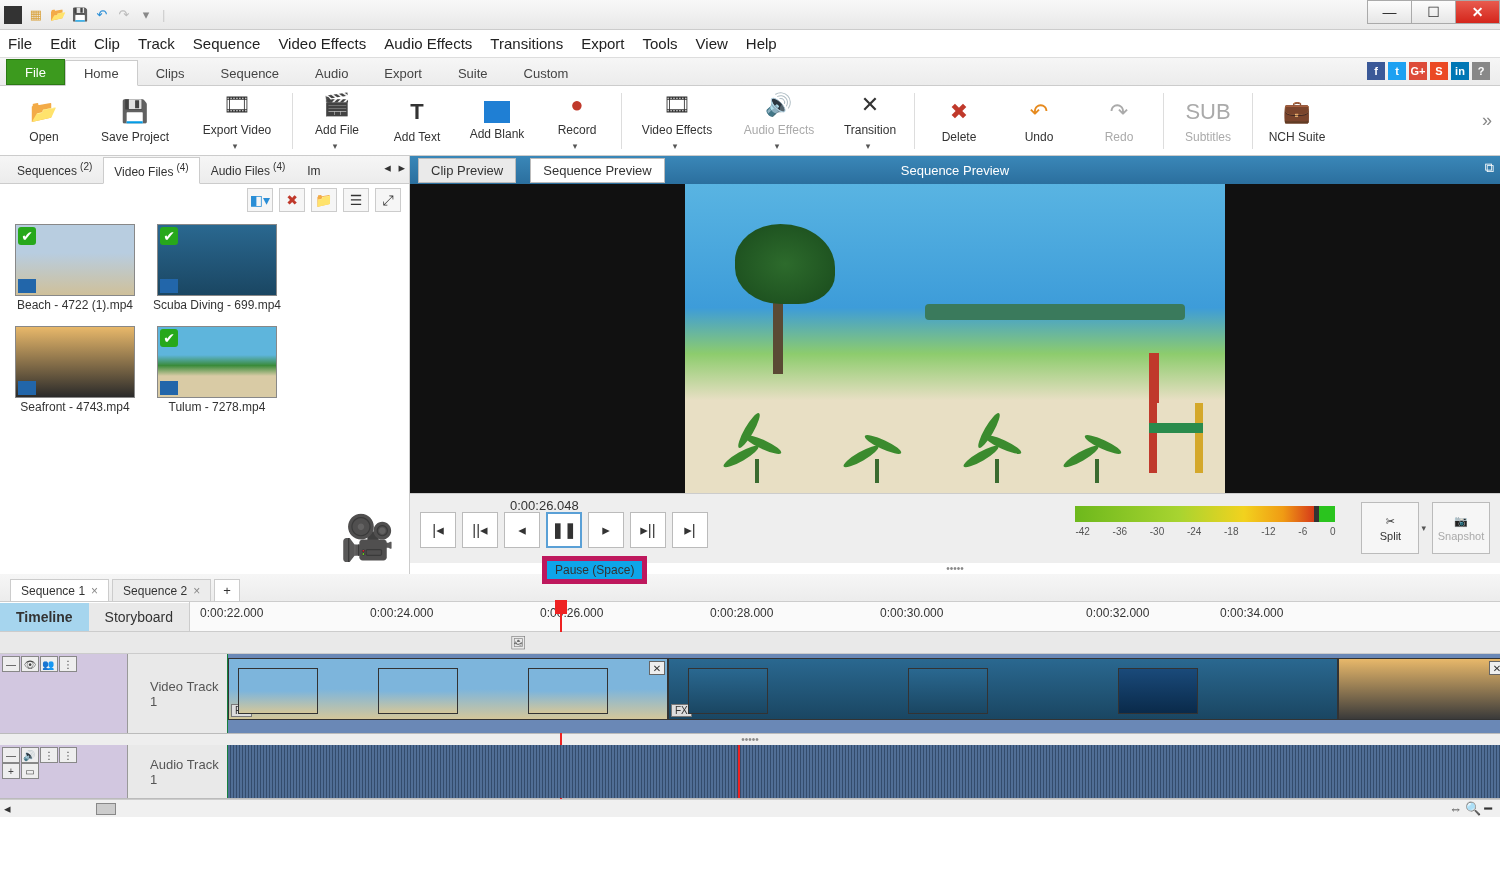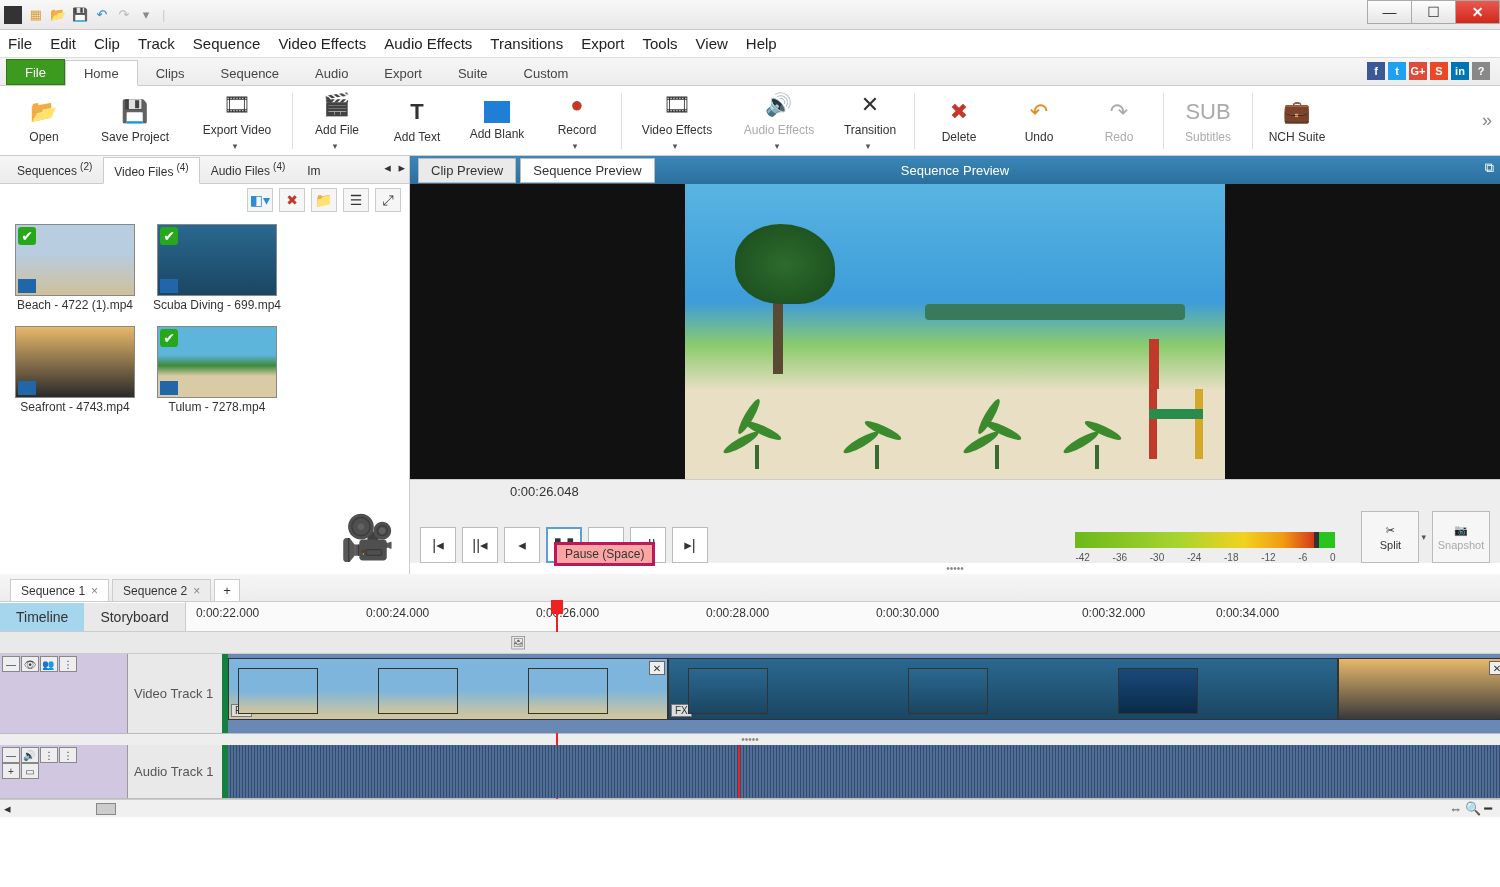--- a/index.html
+++ b/index.html
@@ -45,65 +45,65 @@
 .bin-grid { flex: 1; display: flex; flex-wrap: wrap; gap: 12px; padding: 8px 10px; align-content: flex-start; position: relative; }
 .clip { width: 130px; display: flex; flex-direction: column; align-items: center; gap: 2px; cursor: pointer; }
 .thumb { width: 120px; height: 72px; background: linear-gradient(#87bedd 60%,#d9cba5); border: 1px solid #888; position: relative; }
 .thumb .check { position: absolute; left: 2px; top: 2px; width: 18px; height: 18px; background: #27a81b; color: #fff; border-radius: 3px; font-size: 14px; display: flex; align-items: center; justify-content: center; }
 .thumb .film { position: absolute; left: 2px; bottom: 2px; width: 18px; height: 14px; background: #2266aa; }
 .clip-name { font-size: 12px; text-align: center; line-height: 1.3; }
 .cam-icon { position: absolute; right: 14px; bottom: 10px; color: #ddd; font-size: 44px; }
 
 .preview-panel { flex: 1; display: flex; flex-direction: column; background: #fff; }
 .prev-tabs { height: 28px; background: linear-gradient(#3a87b8,#2b6f9e); display: flex; align-items: center; padding-left: 8px; color: #fff; font-size: 13px; position: relative; }
-.prev-tab { padding: 4px 12px; background: #eaeaea; color: #333; border: 1px solid #bbb; margin-right: 4px; cursor: pointer; }
+.prev-tab { padding: 4px 12px; background: #eaeaea; color: #333; border: 1px solid #bbb; margin-right: 14px; cursor: pointer; }
 .prev-tab.active { background: #fff; }
 .prev-title { position: absolute; left: 50%; transform: translateX(-50%); color: #fff; }
 .prev-popout { position: absolute; right: 6px; top: 4px; cursor: pointer; color: #fff; }
 .video-area { flex: 1; background: #111; display: flex; justify-content: center; }
 .video-frame { width: 540px; height: 100%; background: linear-gradient(#59b4e2 0%,#3d9cd9 40%, #8dcc6d 55%, #e8dfc4 70%); position: relative; overflow: hidden; }
 .plant { position: absolute; bottom: 10px; width: 60px; height: 90px; }
 .plant .stem { position: absolute; bottom: 0; left: 50%; width: 4px; height: 24px; background: #3a6b2f; }
 .plant .leaf { position: absolute; width: 40px; height: 9px; background: #3b8b2e; border-radius: 50%; }
-.controls { height: 84px; background: #eee; display: flex; align-items: flex-end; padding: 0 10px; gap: 6px; border-top: 1px solid #ccc; position: relative; }
+.controls { height: 70px; background: #eee; display: flex; align-items: flex-start; padding: 0 10px; gap: 6px; border-top: 1px solid #ccc; position: relative; }
 .tc { position: absolute; left: 100px; top: 4px; font-size: 13px; color: #333; }
 .play-btn { width: 36px; height: 36px; border: 1px solid #bbb; background: #fff; display: flex; align-items: center; justify-content: center; cursor: pointer; font-size: 15px; margin-top: 18px; }
 .play-btn.pause { border: 2px solid #5aa0d6; }
 .vu { margin-left: auto; margin-top: 12px; display: flex; flex-direction: column; align-items: center; gap: 4px; padding-right: 8px; }
 .vu-bar { width: 260px; height: 16px; background: linear-gradient(90deg,#6db81c 0%,#a8d430 40%,#f2d21e 65%,#f09b14 80%,#d63a1a 92%,#333 92%,#333 94%, #2ac41e 94%); }
 .vu-labels { display: flex; justify-content: space-between; width: 260px; font-size: 10px; color: #555; }
 .side-btns { display: flex; gap: 6px; margin-left: 12px; margin-top: 8px; }
 .side-btn { width: 58px; height: 52px; border: 1px solid #bbb; background: #f6f6f6; display: flex; flex-direction: column; align-items: center; justify-content: center; font-size: 11px; gap: 2px; cursor: pointer; }
 .side-btn.disabled { color: #aaa; }
-.tooltip { position: absolute; left: 144px; top: 62px; background: #fca5a5; border: 3px solid #be185d; padding: 2px 8px; font-size: 12px; }
+.tooltip { position: absolute; left: 132px; top: 62px; background: #0ea5e9; border: 5px solid #be185d; padding: 2px 8px; font-size: 12px; }
 
 .seq-tabs { height: 28px; background: linear-gradient(#f6f6f6,#ececec); display: flex; align-items: flex-end; padding-left: 10px; border-bottom: 1px solid #ccc; }
 .seq-tab { padding: 4px 10px 3px; font-size: 12px; border: 1px solid #ccc; background: #fff; margin-right: 3px; cursor: pointer; display: flex; align-items: center; gap: 6px; margin-bottom: -1px; }
 .seq-tab.inactive { background: #ececec; }
 .seq-tab .x { color: #888; font-size: 12px; }
 .seq-add { padding: 3px 8px; border: 1px solid #ccc; background: #fff; cursor: pointer; margin-bottom: -1px; }
 
 .timeline-head { height: 30px; display: flex; align-items: center; border-bottom: 1px solid #ccc; }
 .tl-mode { padding: 6px 16px; font-size: 14px; cursor: pointer; }
-.tl-mode.active { background: #a6d5ee; }
+.tl-mode.active { background: #a6d5ee; font-weight: bold; }
 .tl-mode.inactive { background: #e9e9e9; }
 .ruler { flex: 1; height: 100%; position: relative; background: #fafafa; border-left: 1px solid #ccc; font-size: 12px; color: #333; }
 .ruler .tick { position: absolute; top: 4px; }
 .playhead { position: absolute; top: 0; width: 2px; background: #e22; }
 .playhead .flag { position: absolute; top: -2px; left: -5px; width: 12px; height: 14px; background: #e22; }
 
 .overlay-strip { height: 22px; background: #e9e9e9; display: flex; align-items: center; padding-left: 230px; font-size: 13px; color: #666; border-bottom: 1px solid #ccc; position: relative; }
 .overlay-strip .pic-icn { position: absolute; left: 510px; }
 
 .track { display: flex; border-bottom: 1px solid #bbb; }
 .track-head { width: 128px; background: #d2c7e0; border-right: 1px solid #999; display: flex; flex-direction: column; padding: 2px; color: #444; }
 .track-head.audio { background: #d2c7e0; }
 .track-head .icons { display: flex; gap: 1px; }
 .track-head .ic { width: 18px; height: 16px; border: 1px solid #888; background: #eee; font-size: 10px; display: flex; align-items: center; justify-content: center; }
-.track-label { width: 100px; background: #e9e9e9; display: flex; align-items: center; padding-left: 6px; font-size: 13px; color: #555; border-right: 6px solid #15803d; }
+.track-label { width: 100px; background: #e9e9e9; display: flex; align-items: center; padding-left: 22px; font-size: 13px; color: #555; border-right: 1px solid #15803d; }
 .track-body { flex: 1; position: relative; background: #6a88b6; overflow: hidden; }
 .track-body.audio { background: #8aa4c7; }
 .vclip { position: absolute; top: 4px; height: 62px; background: linear-gradient(#7db5dc 50%,#d4c79a); border: 1px solid #333; }
 .vclip .fx { position: absolute; left: 2px; bottom: 2px; background: #ddd; font-size: 10px; padding: 0 3px; border: 1px solid #777; }
 .vclip .corner { position: absolute; right: 2px; top: 2px; width: 16px; height: 14px; background: #eee; border: 1px solid #666; font-size: 10px; display:flex; align-items:center; justify-content:center;}
 .wave { position: absolute; top: 0; left: 0; right: 0; height: 100%; background: repeating-linear-gradient(90deg,#4a6890 0,#4a6890 2px,#2a4262 2px,#2a4262 3px); opacity: 0.9; }
 
 .bottom-scroll { height: 18px; background: #f0f0f0; border-top: 1px solid #ccc; display: flex; align-items: center; padding: 0 4px; position: relative; }
 .scroll-thumb { position: absolute; left: 96px; width: 20px; height: 12px; background: #ccc; border: 1px solid #888; }
 .zoom { position: absolute; right: 8px; display: flex; gap: 3px; }

